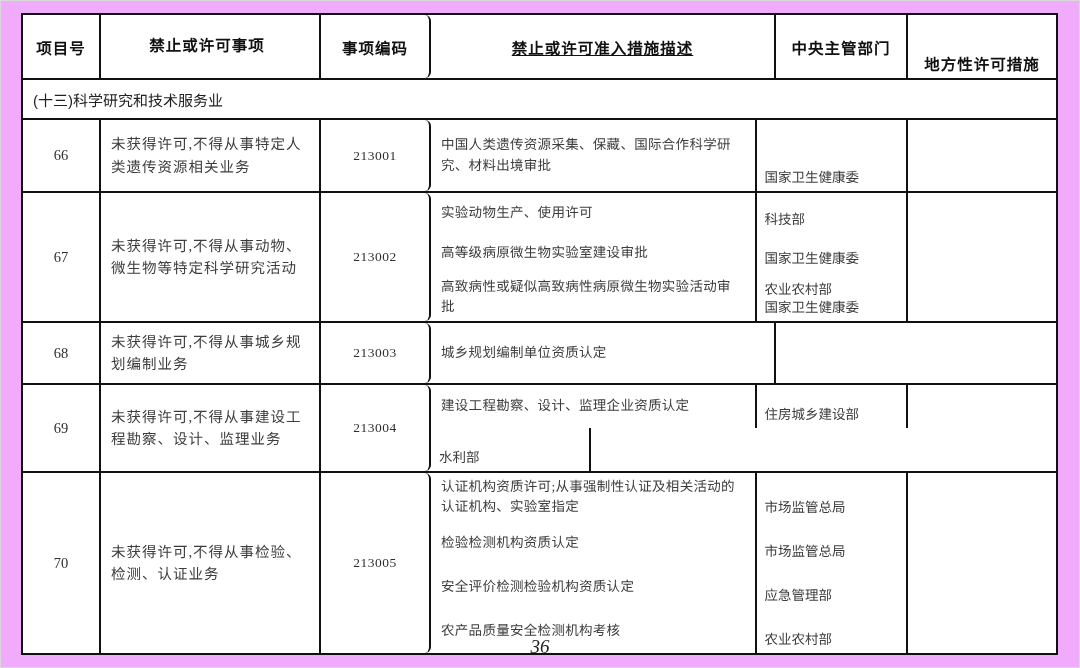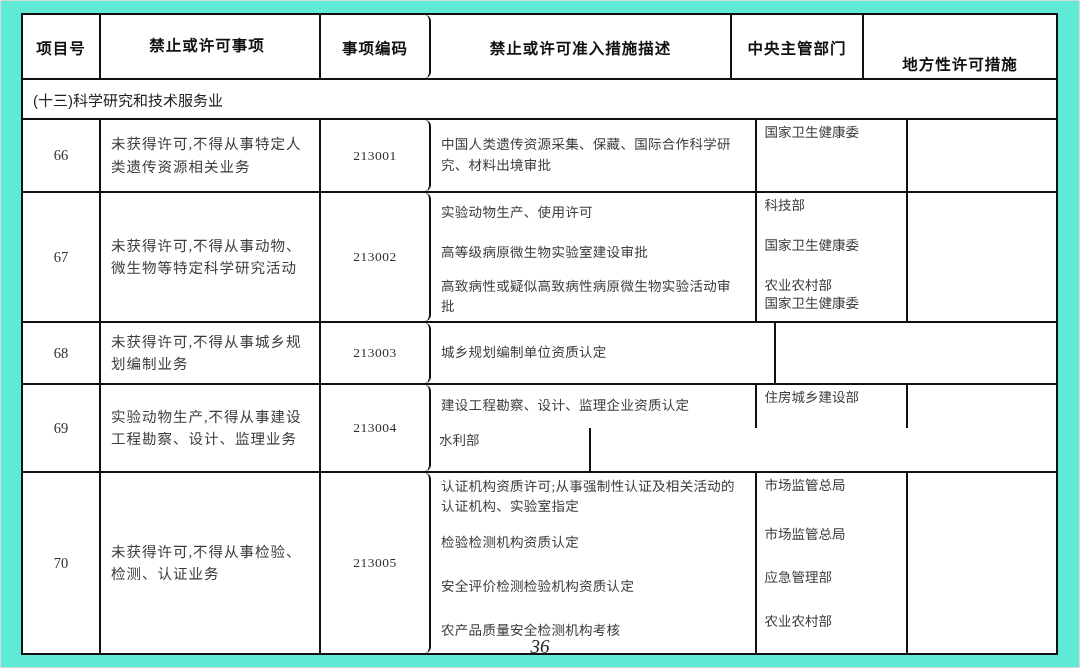--- a/index.html
+++ b/index.html
@@ -4,21 +4,21 @@
 <style>
   html, body {
     margin: 0;
     padding: 0;
     background: #ffffff;
   }
   .page {
     position: relative;
     width: 1080px;
     height: 668px;
-    background: #5eead4;
+    background: #f0abfc;
     box-shadow: inset 0 0 0 1px #d9d9d9;
     font-family: "Liberation Serif", "DejaVu Serif", serif;
     color: #2f2f2f;
     overflow: hidden;
   }
   .tbl {
     position: absolute;
     left: 21px;
     top: 13px;
     width: 1037px;
@@ -61,36 +61,36 @@
     font-size: 13.5px;
     line-height: 1.5;
     letter-spacing: 0.3px;
     color: #3d3d3d;
   }
   .measure .dept {
     width: 160px;
     box-sizing: border-box;
     border-right: 2px solid #111;
     display: flex;
-    align-items: flex-start;
+    align-items: flex-end;
     padding: 4px 8px;
     font-size: 13.5px;
     line-height: 1.35;
     color: #3d3d3d;
     white-space: pre-line;
   }
   .hrow { min-height: 42px; }
   .hrow .cell {
     justify-content: center;
     font-weight: bold;
     font-size: 15.5px;
     letter-spacing: 1px;
     color: #111;
   }
-  .hrow .h4 { width: 301px; }
+  .hrow .h4 { width: 345px; text-decoration: underline; }
   .hrow .h5 { width: 132px; }
   .srow { min-height: 40px; }
   .srow .cell {
     border-right: none;
     font-family: "Liberation Sans", "DejaVu Sans", sans-serif;
     font-size: 15px;
     color: #222;
     padding-left: 10px;
   }
   .r66 { min-height: 73px; }
@@ -221,21 +221,21 @@
       <div class="cell c6">
           <span></span>
         </div>
     </div>
 
     <div class="trow r69">
       <div class="cell c1">
           <span>69</span>
         </div>
       <div class="cell c2">
-          <span>实验动物生产,不得从事建设工程勘察、设计、监理业务</span>
+          <span>未获得许可,不得从事建设工程勘察、设计、监理业务</span>
         </div>
       <div class="cell c3">
           <span>213004</span>
         </div>
       <div class="c45">
         <div class="measure">
           <div class="desc">
               <span>建设工程勘察、设计、监理企业资质认定</span>
             </div>
           <div class="dept"><span>住房城乡建设部</span></div>

